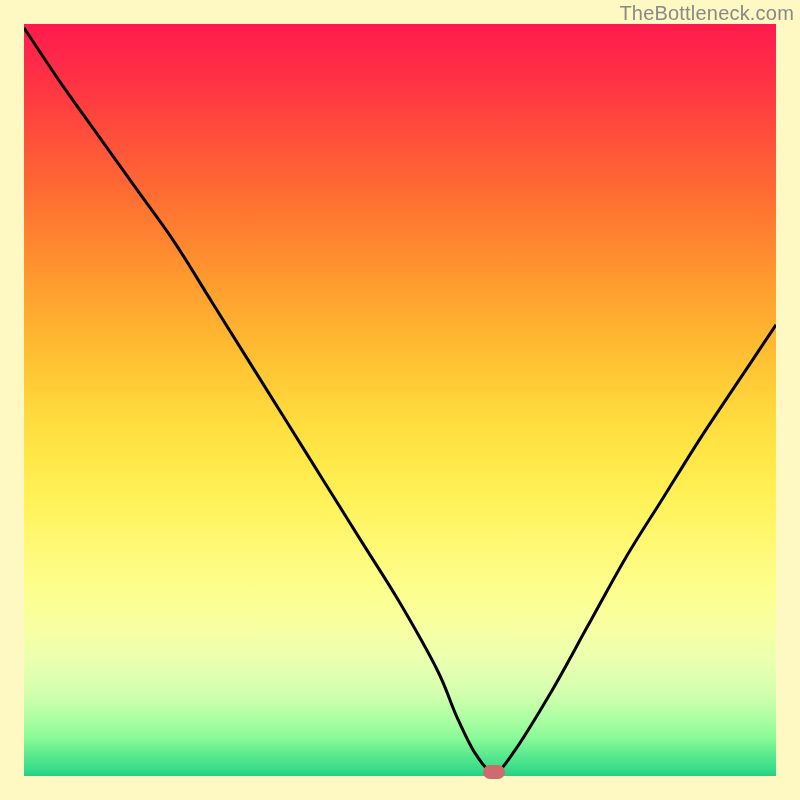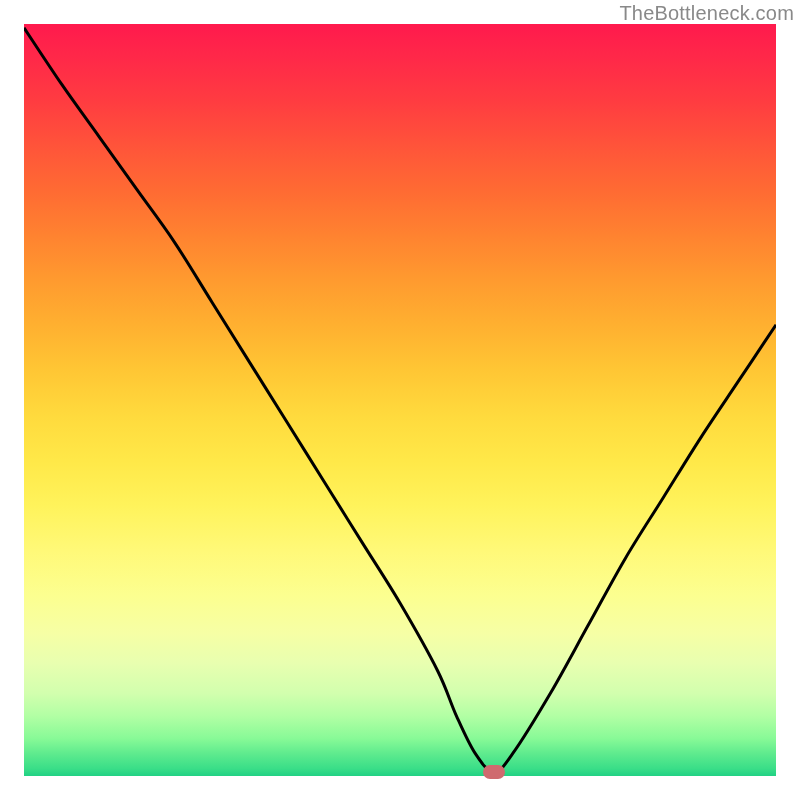--- a/index.html
+++ b/index.html
@@ -8,21 +8,21 @@
     width: 800px;
     height: 800px;
     background: #000;
     overflow: hidden;
     font-family: Arial, Helvetica, sans-serif;
   }
   .chart-container {
     position: relative;
     width: 800px;
     height: 800px;
-    background: #ffffff;
+    background: #fef9c3;
   }
   .plot-area {
     position: absolute;
     left: 24px;
     top: 24px;
     width: 752px;
     height: 752px;
     background: linear-gradient(to bottom,
       #ff1a4d 0%,
       #ff2a48 5%,

